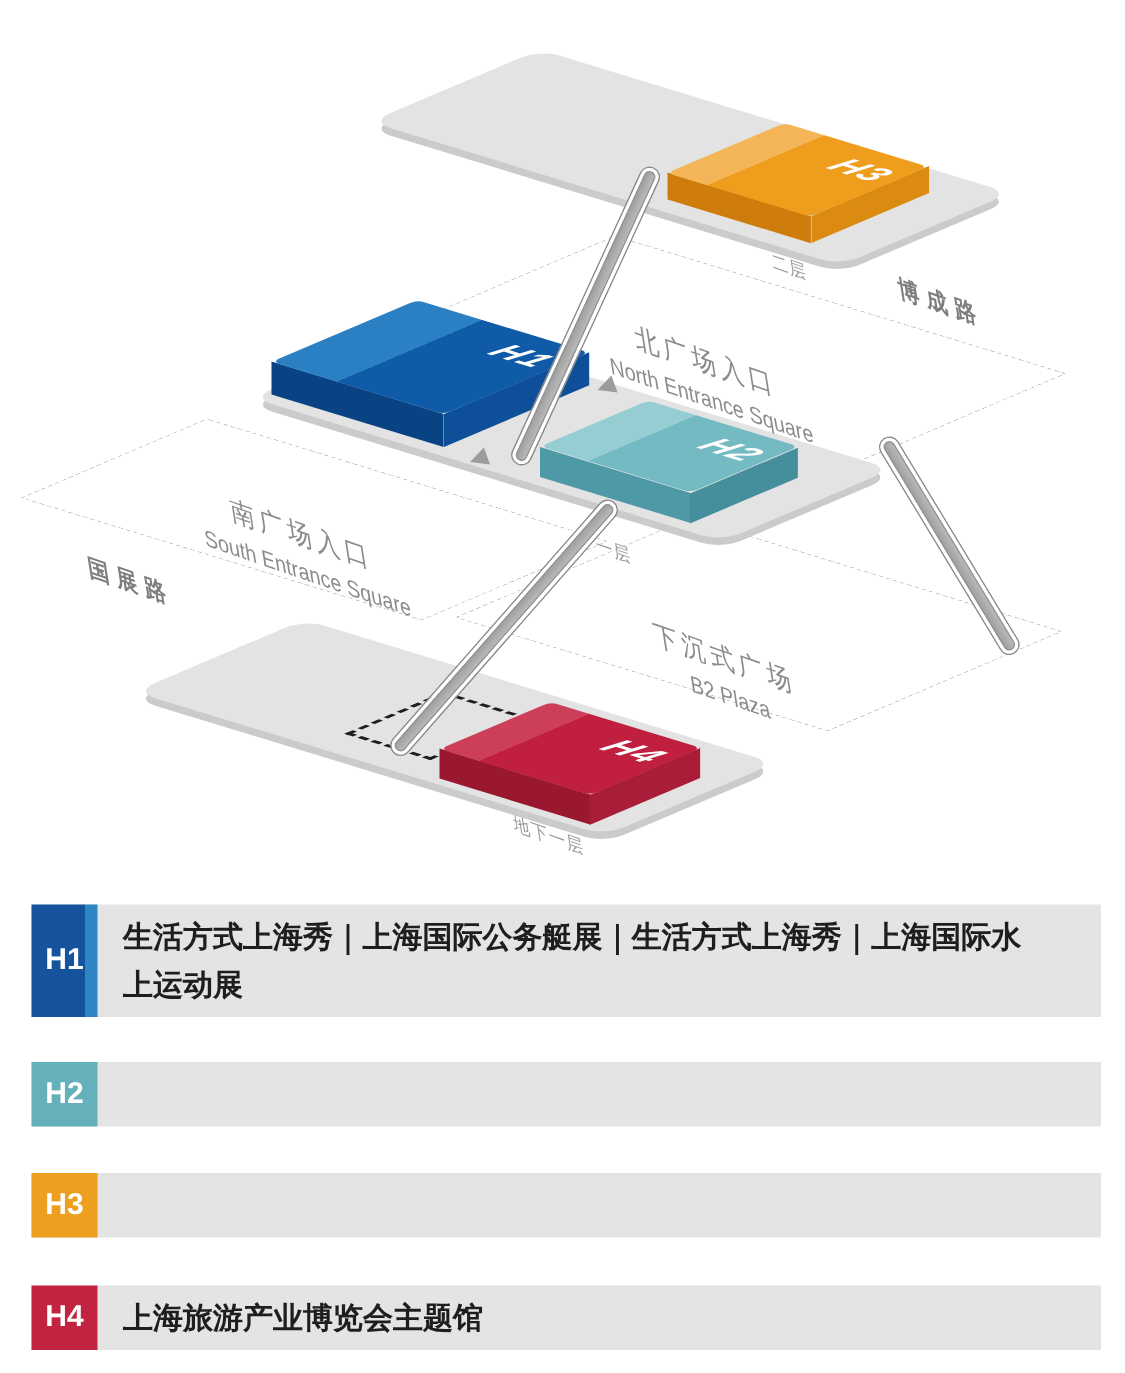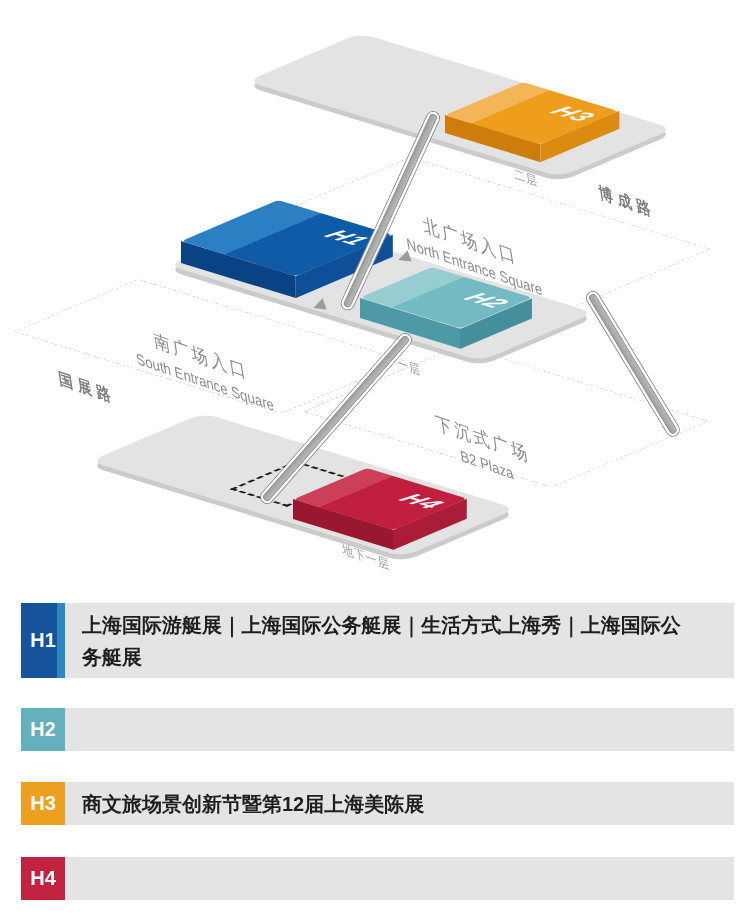--- a/index.html
+++ b/index.html
@@ -135,28 +135,28 @@
 
   <div class="tube" style="left:427px;top:112px;width:216px;transform:rotate(114.7deg);"></div>
   <div class="tube" style="left:399px;top:334px;width:221px;transform:rotate(131.3deg);"></div>
   <div class="tube" style="left:587px;top:292px;width:166px;transform:rotate(58.8deg);"></div>
 </div>
 
 <div>
   <div class="legend-row" style="top:603px;min-height:75px;">
     <div class="badge badge-h1">H1</div>
     <div class="row-text">
-      <div>上海国际游艇展｜上海国际公务艇展｜生活方式上海秀｜上海国际公务艇展</div>
+      <div>生活方式上海秀｜上海国际公务艇展｜生活方式上海秀｜上海国际水上运动展</div>
     </div>
   </div>
   <div class="legend-row" style="top:708px;min-height:43px;">
     <div class="badge badge-h2">H2</div>
   </div>
   <div class="legend-row" style="top:782px;min-height:43px;">
     <div class="badge badge-h3">H3</div>
-    <div class="row-text">
-      <div>商文旅场景创新节暨第12届上海美陈展</div>
-    </div>
   </div>
   <div class="legend-row" style="top:857px;min-height:43px;">
     <div class="badge badge-h4">H4</div>
+    <div class="row-text">
+      <div>上海旅游产业博览会主题馆</div>
+    </div>
   </div>
 </div>
 
 </body></html>

